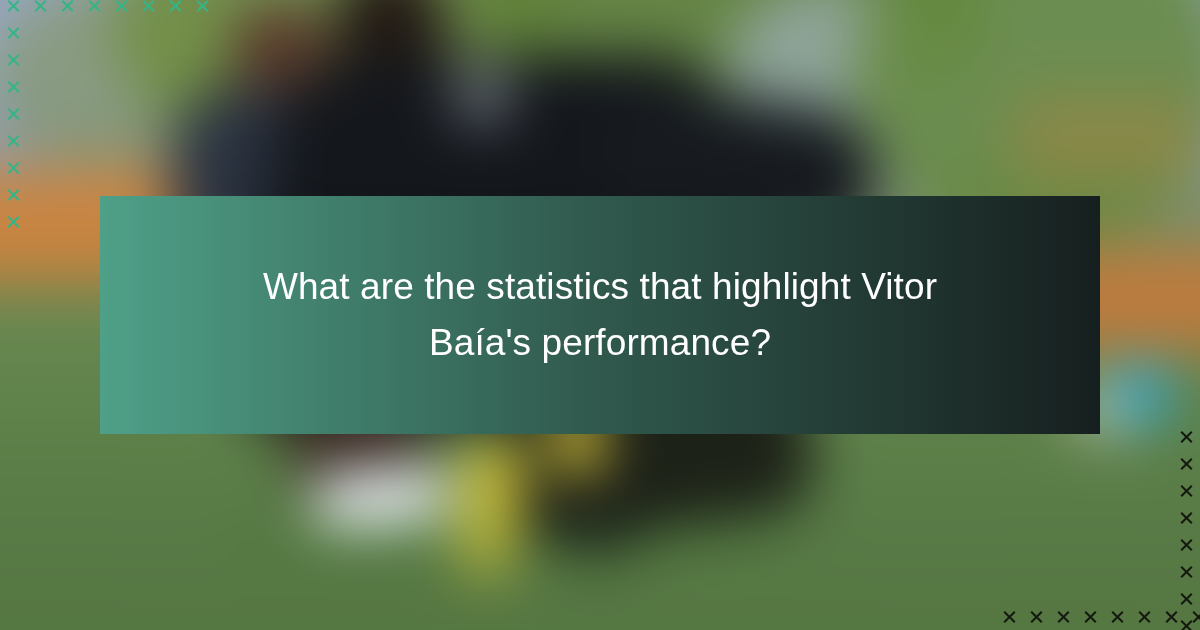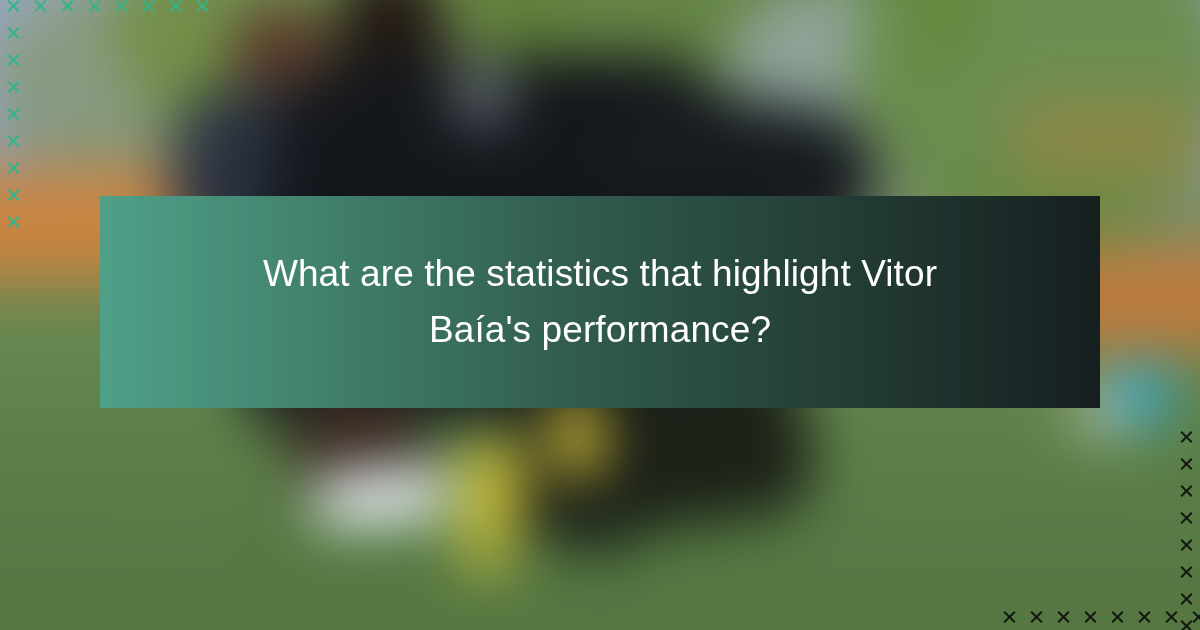--- a/index.html
+++ b/index.html
@@ -139,21 +139,21 @@
     grid-auto-flow: row;
     color: #14180f;
   }
 
   
   .headline-banner {
     position: absolute;
     left: 100px;
     top: 196px;
     width: 1000px;
-    height: 212px;
+    height: 238px;
     display: flex;
     align-items: center;
     justify-content: center;
     box-sizing: border-box;
     padding: 0 60px;
   }
   .headline-text {
     color: #ffffff;
     font-size: 37px;
     line-height: 56px;

